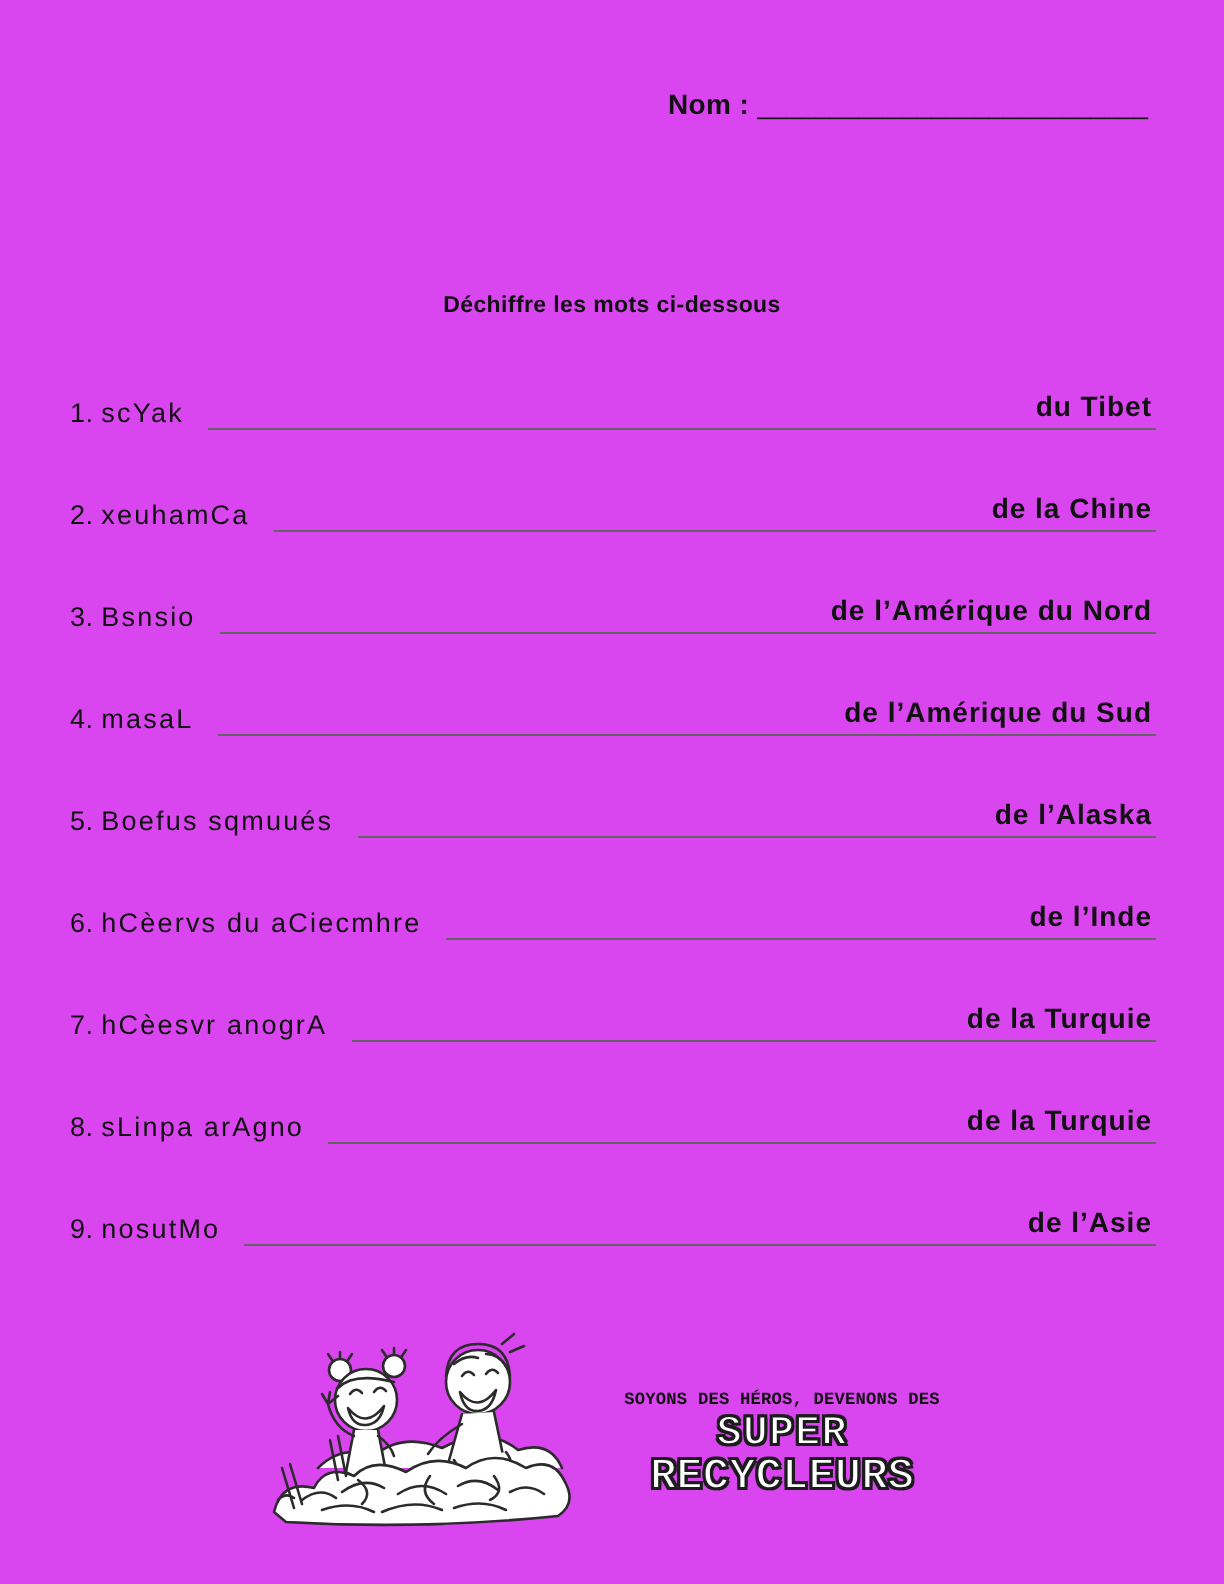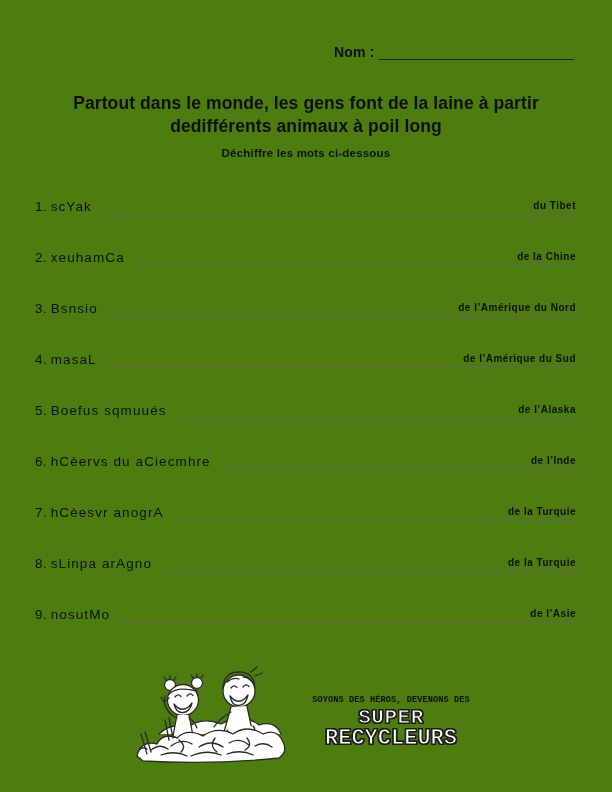--- a/index.html
+++ b/index.html
@@ -5,21 +5,21 @@
   html, body {
     margin: 0;
     padding: 0;
     background: #e8e8e8;
   }
   .page {
     position: relative;
     width: 612px;
     height: 792px;
     margin: 0 auto;
-    background: #4d7c0f;
+    background: #d946ef;
     font-family: "Liberation Sans", sans-serif;
     color: #111111;
     overflow: hidden;
   }
 
   
   .nom-row {
     position: absolute;
     top: 44px;
     left: 334px;
@@ -81,21 +81,21 @@
   .answer-line {
     position: relative;
     flex: 1;
     height: 30px;
     border-bottom: 1.6px solid #636363;
   }
   .origin {
     position: absolute;
     right: 2px;
     bottom: 3px;
-    font-size: 10px;
+    font-size: 14px;
     font-weight: bold;
     letter-spacing: 0.5px;
     white-space: nowrap;
   }
 
   
   .footer {
     position: absolute;
     top: 662px;
     left: 0;
@@ -135,24 +135,20 @@
 </head>
 <body>
 
 <div class="page">
 
   <div class="nom-row">
     <span>Nom :</span>
     <span class="nom-blank">___________________________</span>
   </div>
 
-  <div class="title">
-    <div>Partout dans le monde, les gens font de la laine à partir</div>
-    <div>dedifférents animaux à poil long</div>
-  </div>
   <div class="subtitle">Déchiffre les mots ci-dessous</div>
 
   <div class="list">
 
     <div class="row">
       <span class="word"><span class="num">1.</span><span>scYak</span></span>
       <span class="answer-line">
           <span class="origin">du Tibet</span>
         </span>
     </div>

